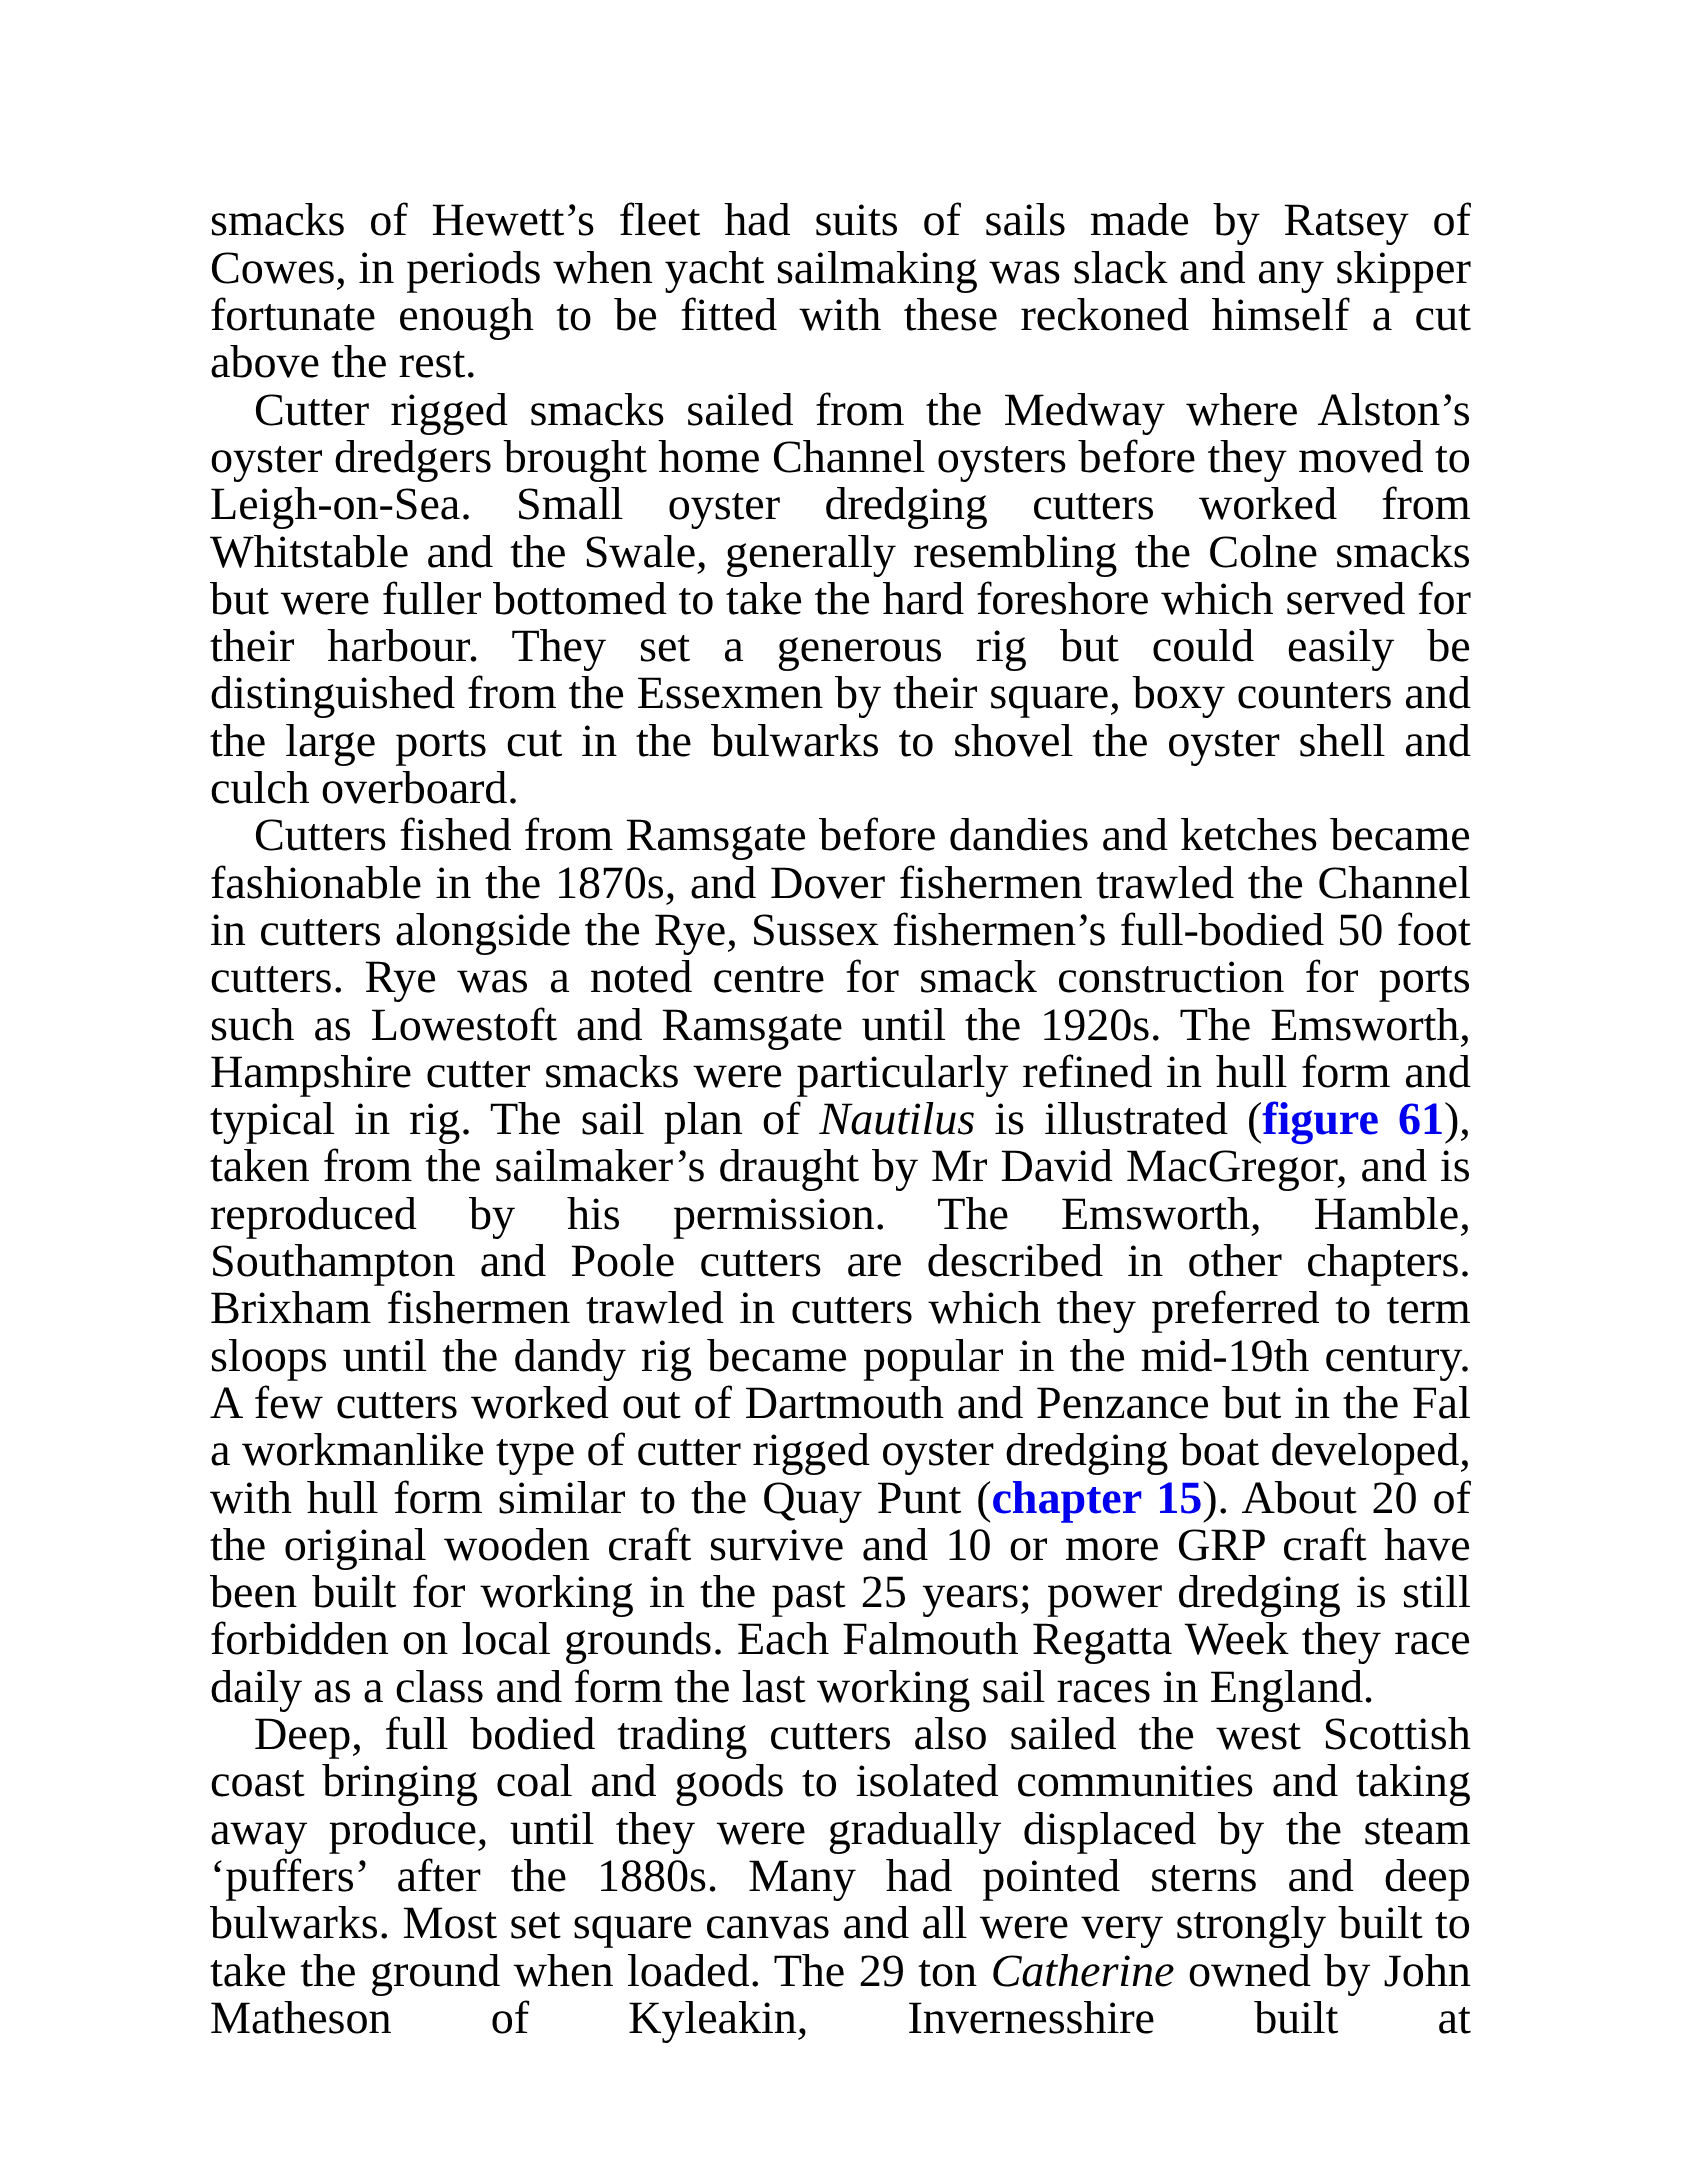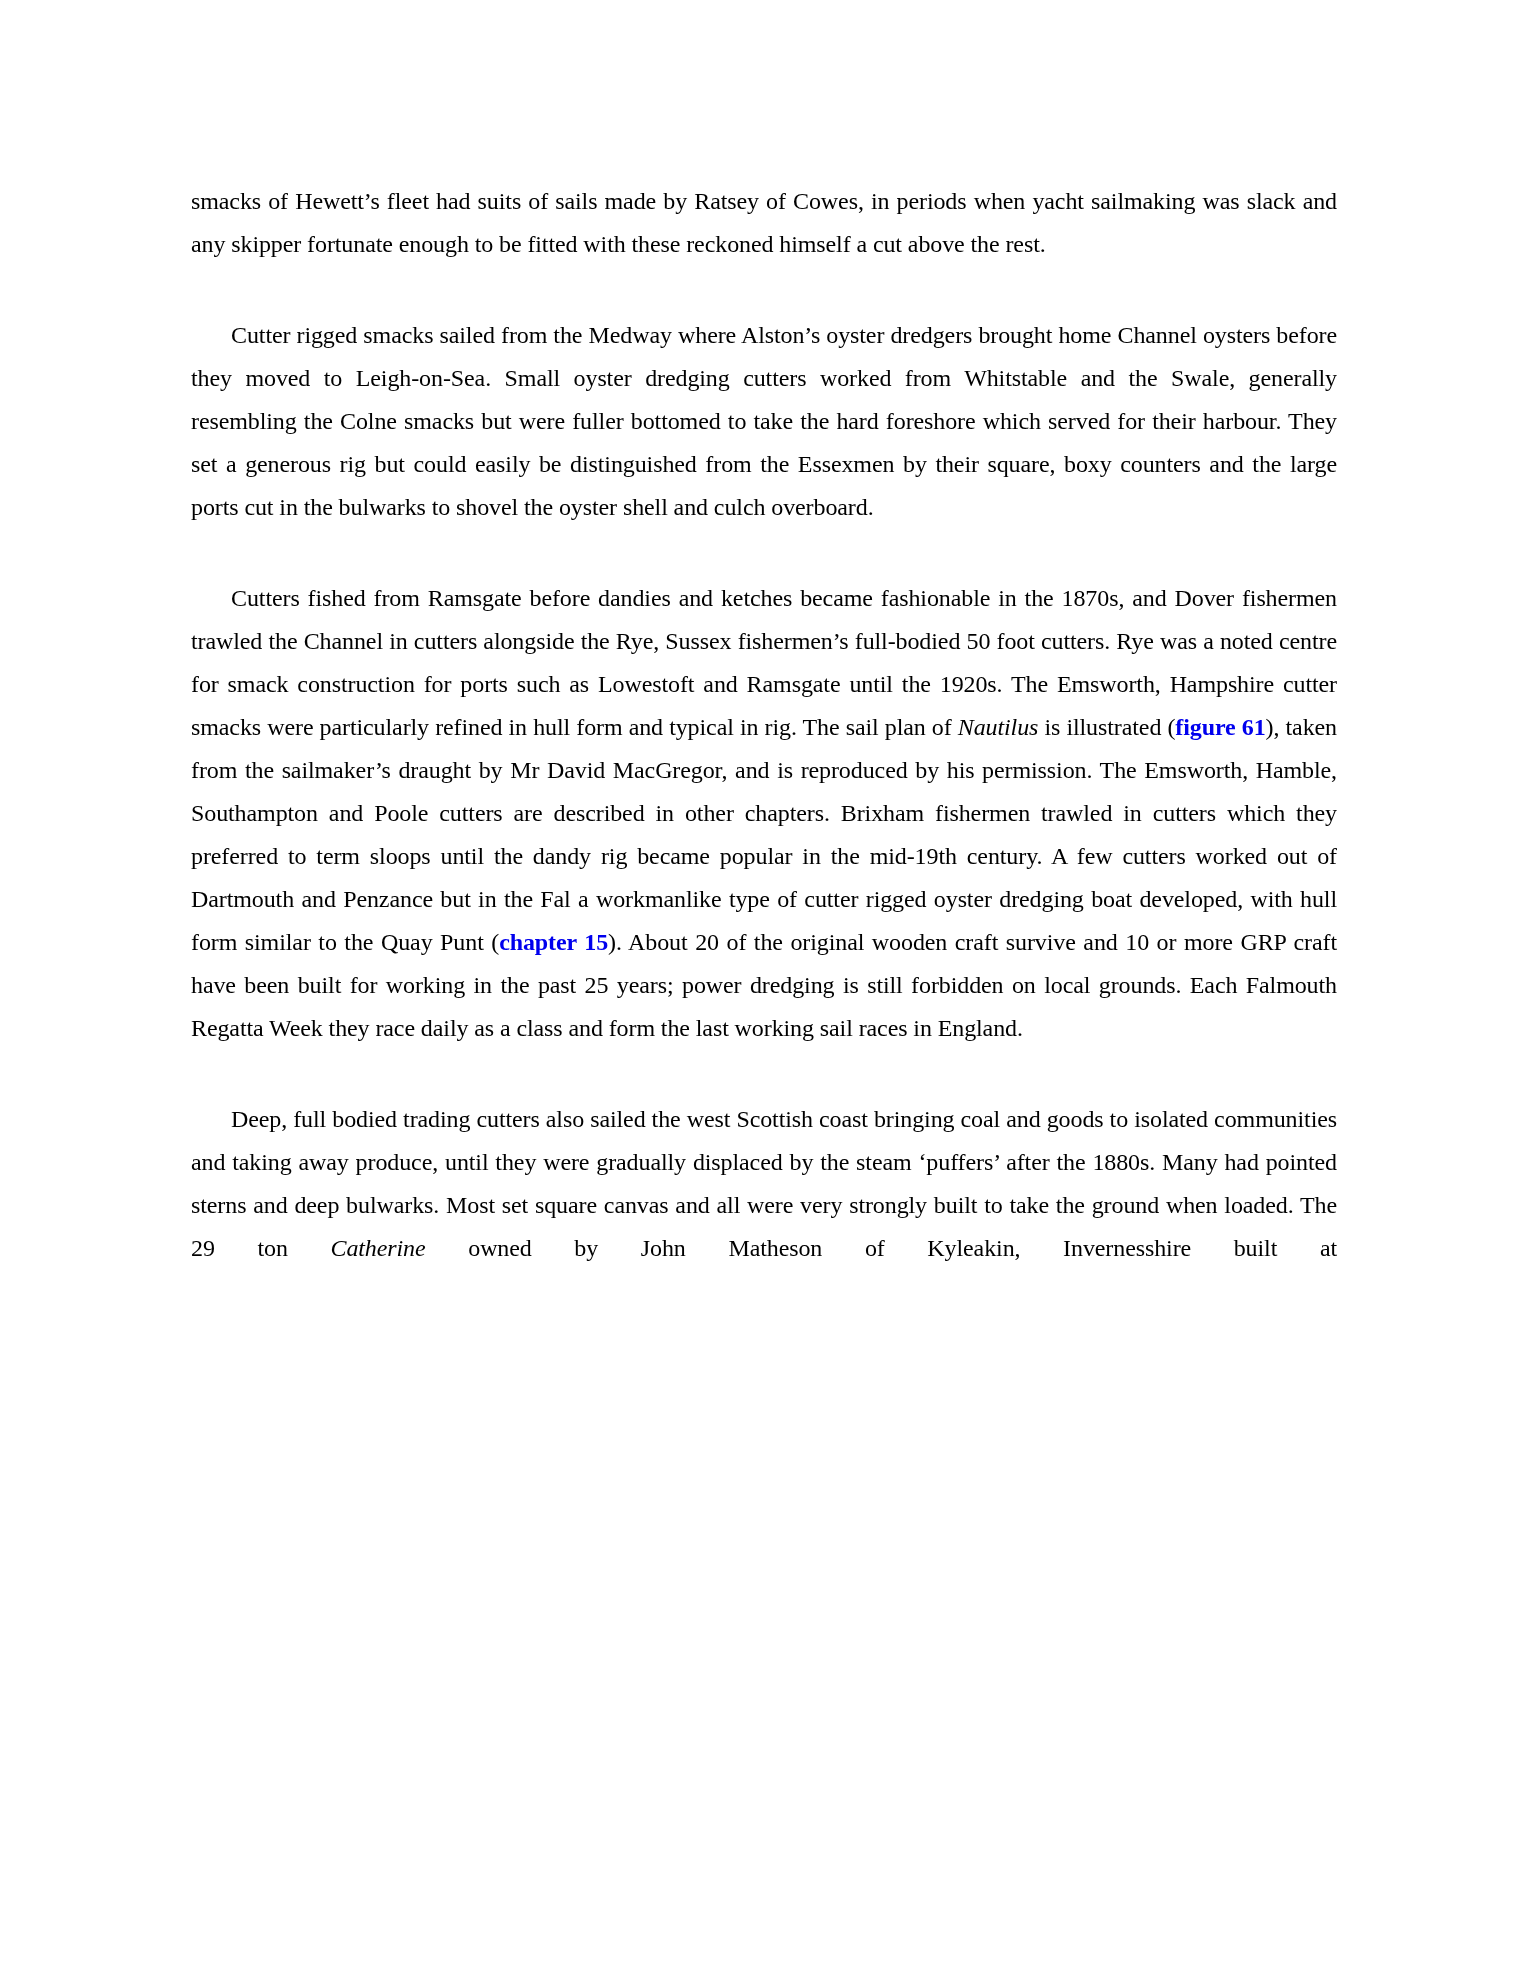--- a/index.html
+++ b/index.html
@@ -13,33 +13,32 @@
     height: 1980px;
     background: var(--page-bg, #ffffff);
     overflow: hidden;
   }
   .text-block {
     position: absolute;
     left: 191px;
     top: 180px;
     width: 1146px;
     font-family: "Liberation Serif", "DejaVu Serif", serif;
-    font-size: 24px;
+    font-size: 42px;
     line-height: 43px;
     color: var(--text-color, #000000);
     text-align: justify;
     letter-spacing: -0.1px;
   }
   .para {
     margin: 0;
     padding: 0;
   }
   .para.indent {
     text-indent: 40px;
-    margin-top: 48px;
   }
   
   .para.continues {
     text-align-last: justify;
   }
   .run-italic {
     font-style: italic;
   }
   .run-link {
     color: var(--link-color, #0000ee);

